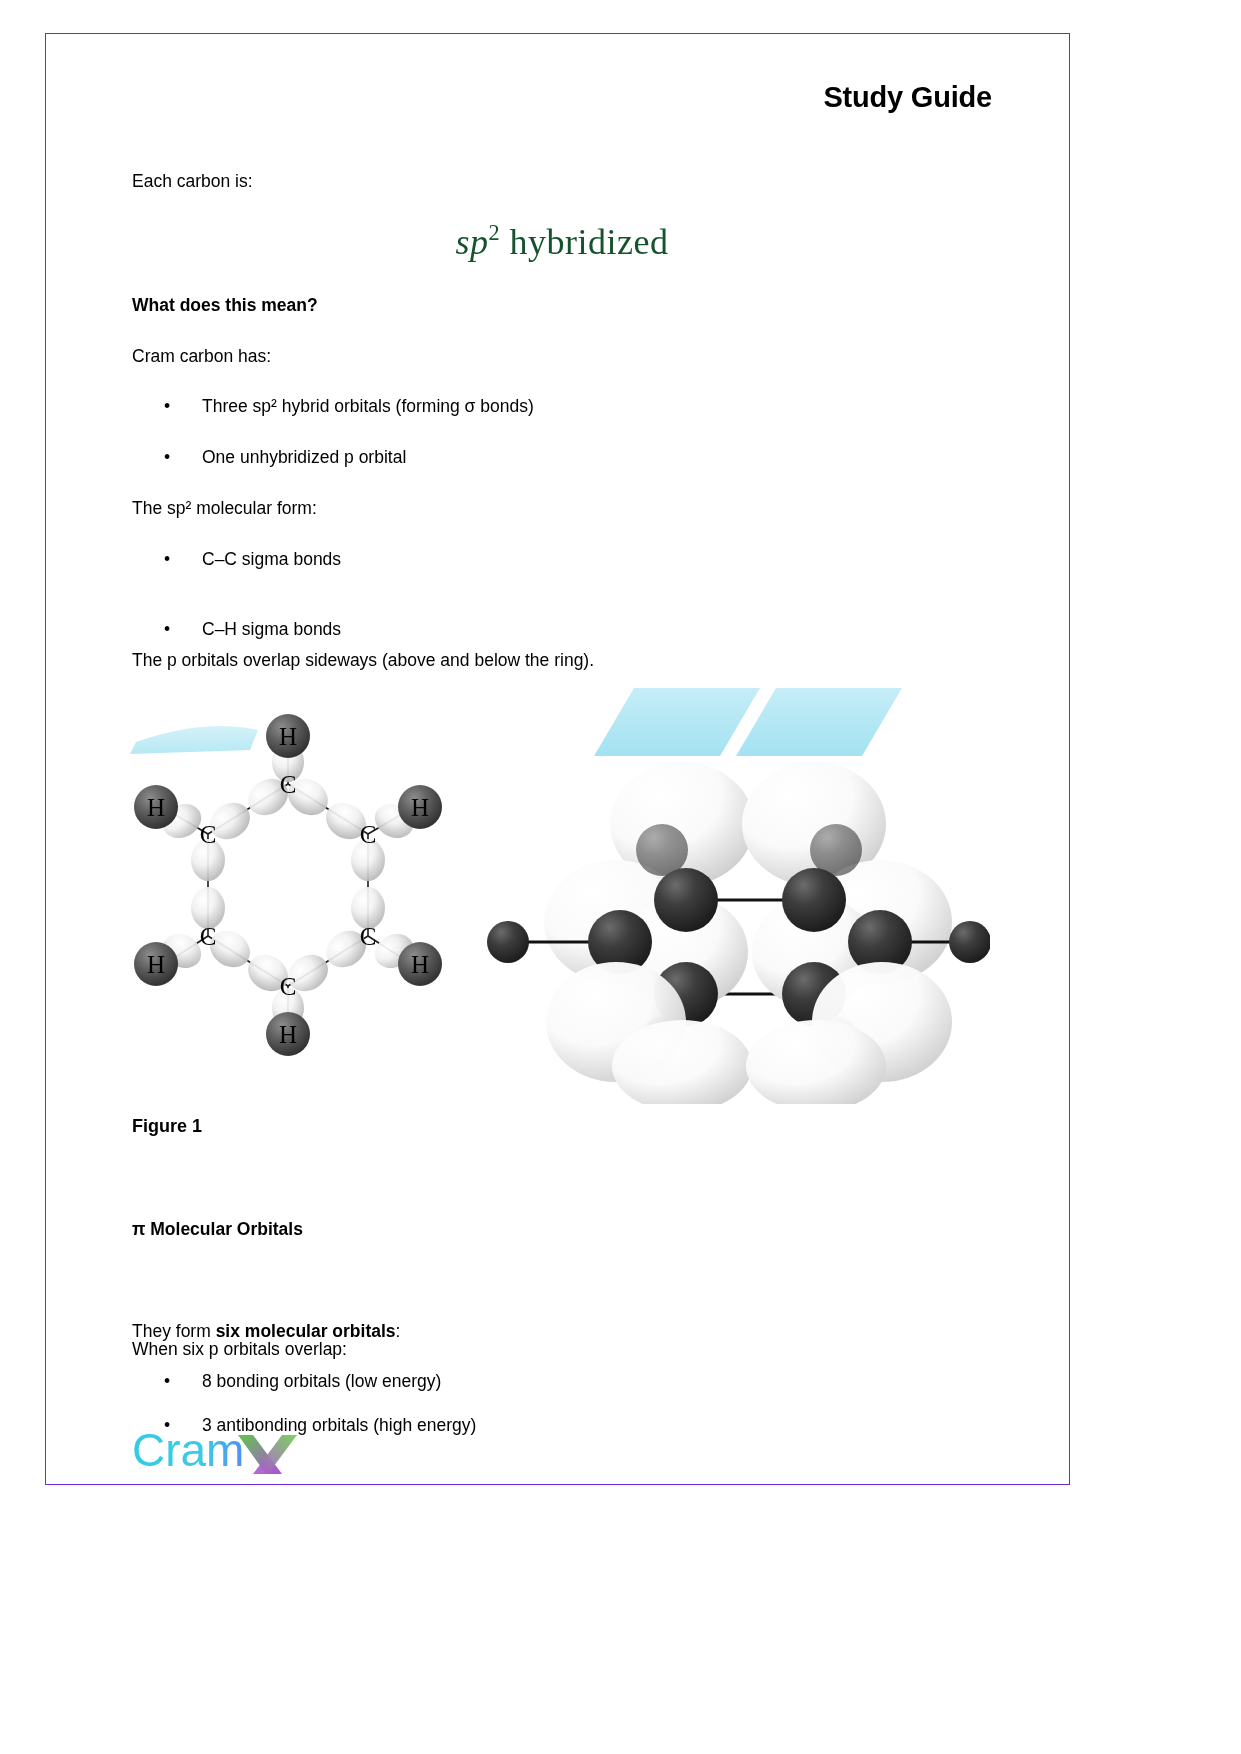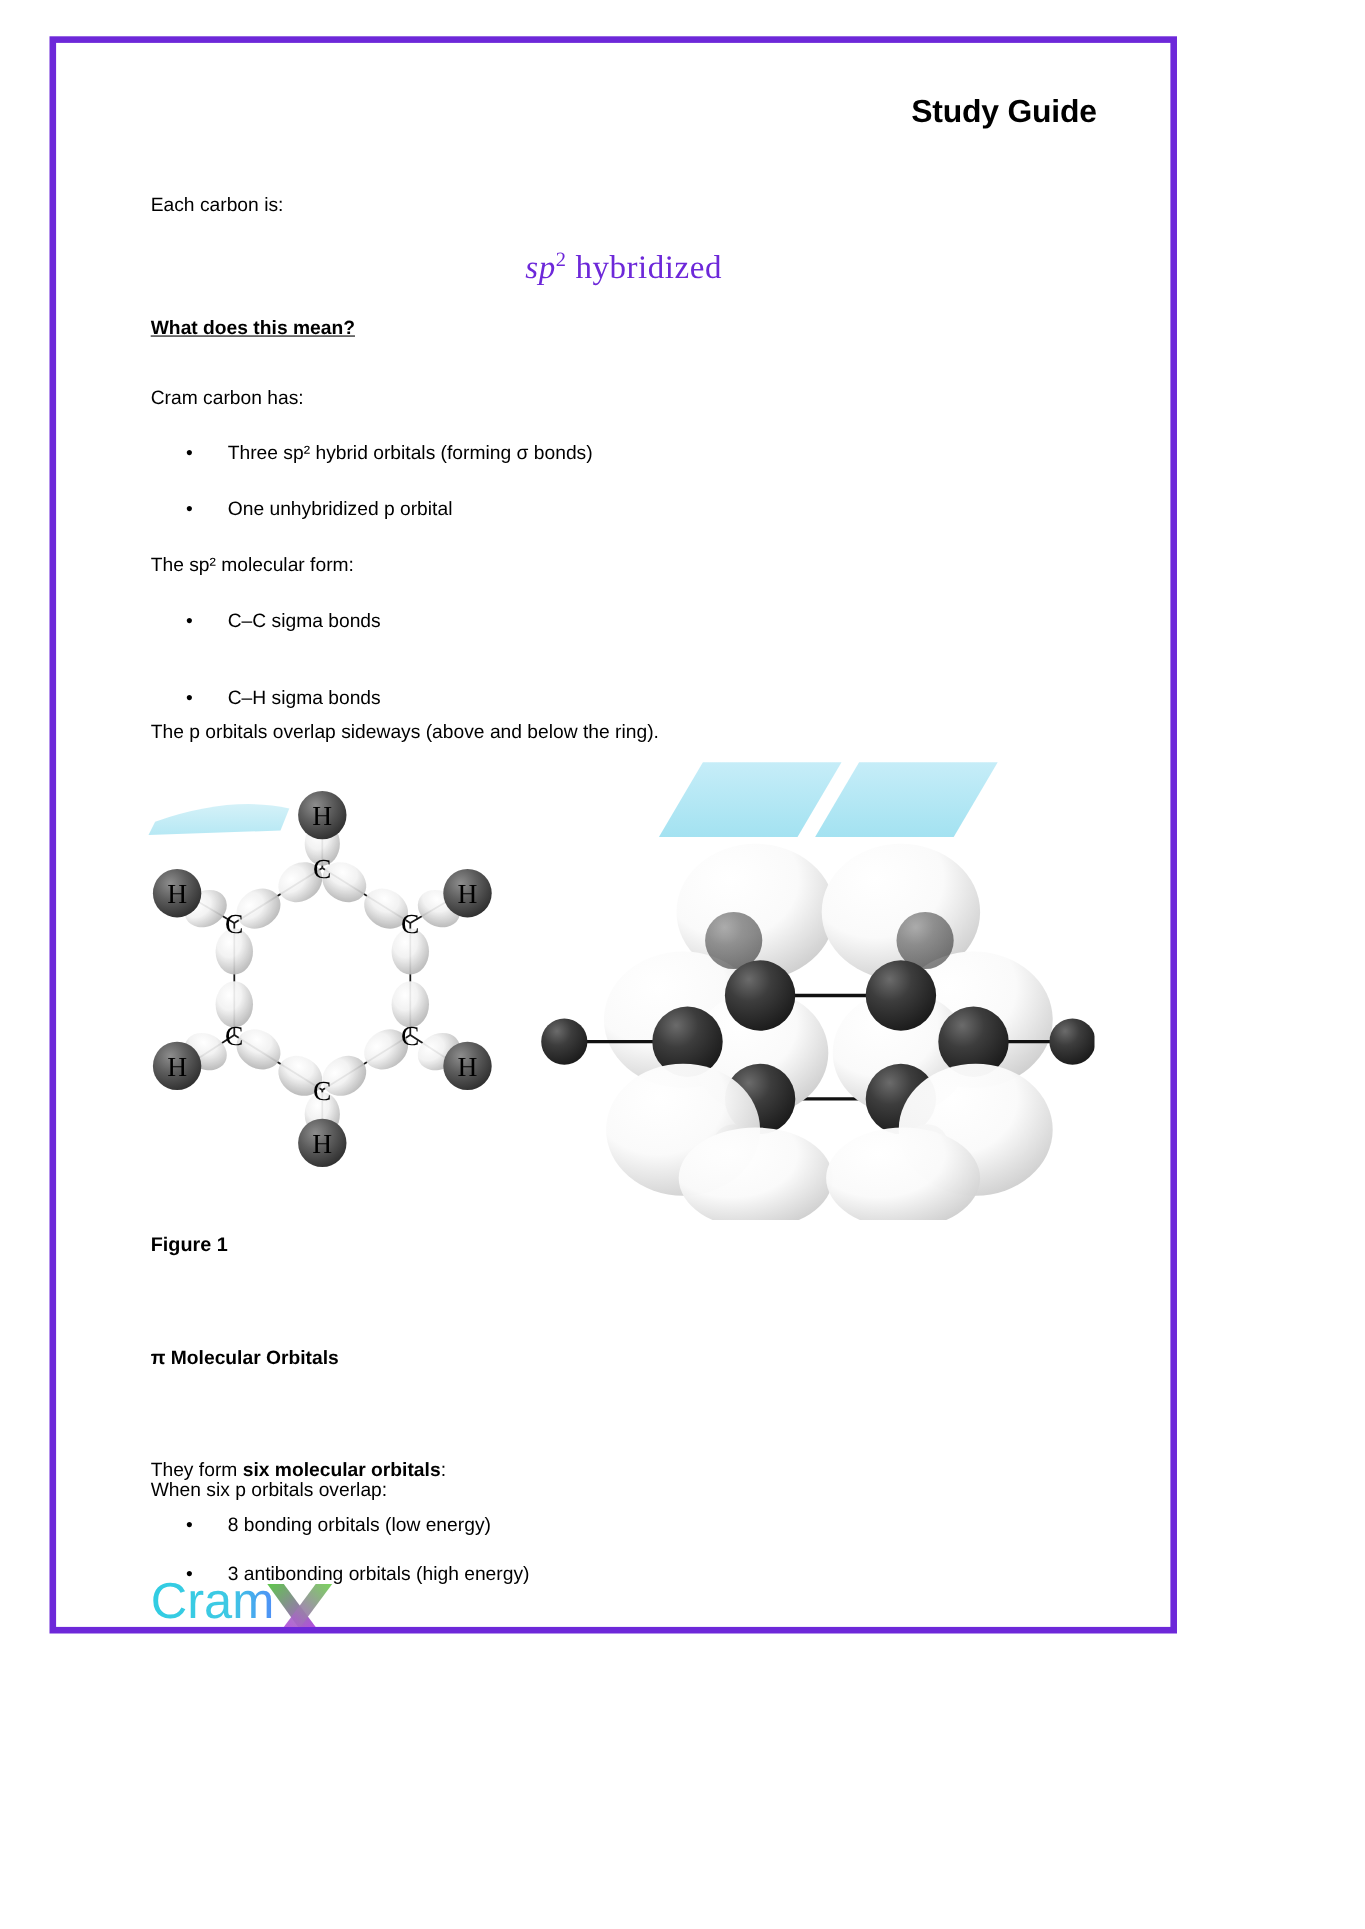--- a/index.html
+++ b/index.html
@@ -9,21 +9,21 @@
   }
   body {
     width: 1241px; height: 1754px;
     font-family: "Liberation Sans", sans-serif;
     color: #000000;
   }
   .page {
     position: absolute;
     left: 45px; top: 33px;
     width: 1025px; height: 1452px;
-    border: 6px solid #6d28d9;
+    border: 1px solid #6d28d9;
     background: #ffffff;
   }
   .inner {
     position: absolute;
     left: 86px; top: 0;
     width: 860px; height: 100%;
   }
 
   
   .doc-title {
@@ -66,22 +66,22 @@
 
   
   .mathline {
     position: absolute;
     left: 0; width: 860px;
     top: 186px;
     text-align: center;
   }
   .mathline .mexp {
     font-family: "Liberation Serif", "DejaVu Serif", serif;
-    font-size: 30px;
-    color: #6d28d9;
+    font-size: 36px;
+    color: #14532d;
     letter-spacing: 0.5px;
   }
   .mathline .mi {
     font-style: italic;
   }
   .mathline sup {
     font-size: 0.62em;
     vertical-align: 0.62em;
     font-style: normal;
   }
@@ -118,21 +118,21 @@
 
     <div class="para" style="top:136px;">Each carbon is:</div>
 
     <div class="mathline">
       <span class="mexp">
         <span class="mi">sp</span><sup>2</sup>
         <span>hybridized</span>
       </span>
     </div>
 
-    <div class="para bold" style="top:248px;text-decoration:underline;">What does this mean?</div>
+    <div class="para bold" style="top:260px;">What does this mean?</div>
 
     <div class="para" style="top:311px;">Cram carbon has:</div>
 
     <div class="bullet-row" style="top:361px;">
       <span class="dot">•</span><span class="btxt">Three sp² hybrid orbitals (forming σ bonds)</span>
     </div>
     <div class="bullet-row" style="top:412px;">
       <span class="dot">•</span><span class="btxt">One unhybridized p orbital</span>
     </div>
 

